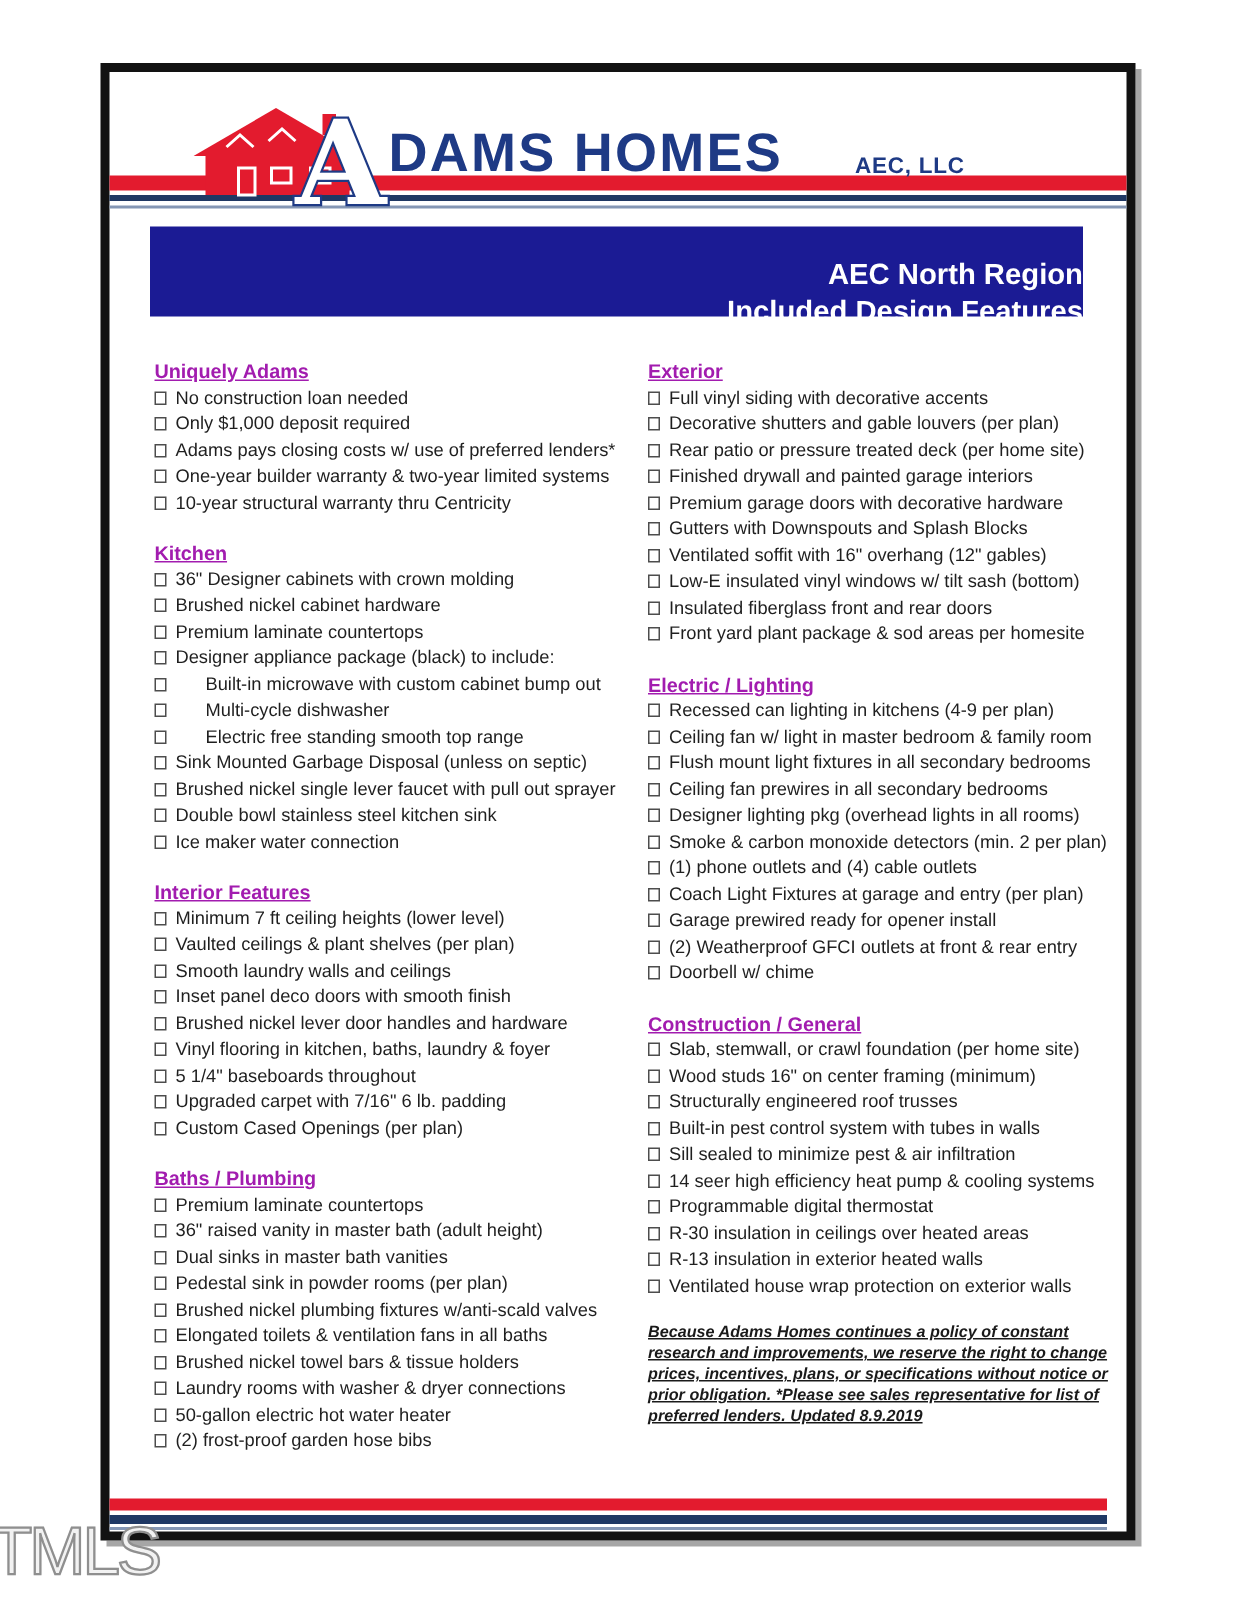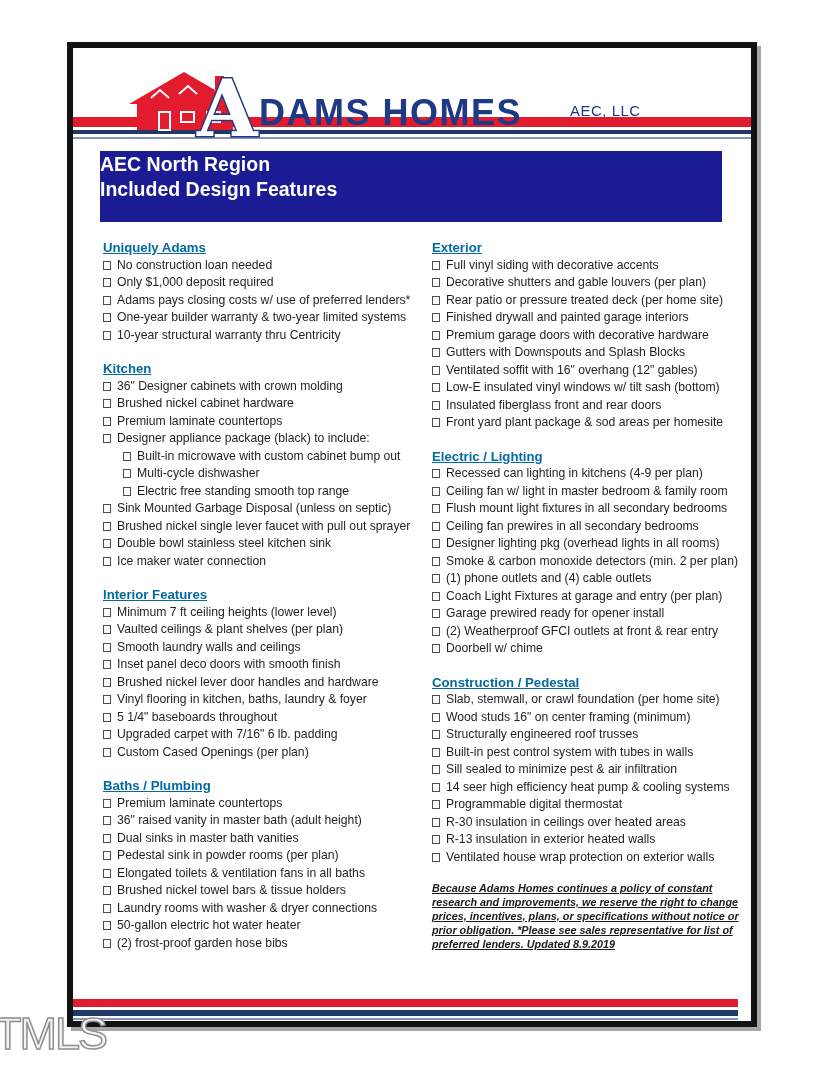--- a/index.html
+++ b/index.html
@@ -20,56 +20,56 @@
   
   .page{
     position:absolute;left:67px;top:42px;width:690px;height:985px;
     background:#fff;border:6px solid #121212;
     box-shadow:4px 4px 0 rgba(0,0,0,0.35);
   }
   .page-inner{position:absolute;inset:0;}
   
   .logo-mark{position:absolute;left:56px;top:16px;width:150px;height:78px;z-index:3;}
   .brand-text{
-    position:absolute;left:186px;top:44px;z-index:2;
+    position:absolute;left:186px;top:33px;z-index:2;
     font-size:36px;font-weight:bold;color:var(--blue);
     letter-spacing:1.5px;white-space:nowrap;
   }
   .brand-suffix{
     position:absolute;left:497px;top:54px;z-index:2;
-    font-size:15px;font-weight:normal;color:var(--blue);
+    font-size:15px;font-weight:bold;color:var(--blue);
     letter-spacing:0.5px;white-space:nowrap;
   }
   .hdr-red-bar{position:absolute;left:0;top:69px;width:678px;height:10px;background:var(--red);z-index:1;}
   .hdr-rule-dark{position:absolute;left:0;top:82px;width:678px;height:4px;background:var(--rule-dark);z-index:1;}
   .hdr-rule-light{position:absolute;left:0;top:89px;width:678px;height:2px;background:var(--rule-light);z-index:1;}
   
   .banner{
-    position:absolute;left:27px;top:103px;width:622px;height:71px;
-    background:var(--navy);color:#fff;text-align:left;
-    font-weight:bold;font-size:19.5px;line-height:25px;padding-top:1px;
+    position:absolute;left:27px;top:103px;width:622px;height:60px;
+    background:var(--navy);color:#fff;text-align:right;
+    font-weight:bold;font-size:19.5px;line-height:25px;padding-top:20px;
   }
   
   .columns{
     position:absolute;left:30px;top:191px;width:648px;
     display:flex;align-items:flex-start;
   }
   .col{display:block;}
   .col-left{width:329px;flex:0 0 329px;}
   .col-right{width:319px;flex:0 0 319px;}
   .section{margin-bottom:16px;}
   .section-heading{
     font-size:13.2px;font-weight:bold;text-decoration:underline;
-    line-height:17.5px;white-space:nowrap;color:#0369a1;
+    line-height:17.5px;white-space:nowrap;color:#a21caf;
   }
   .feature-item{
     display:flex;align-items:center;line-height:17.5px;height:17.5px;
     font-size:12.2px;white-space:nowrap;color:#1f1f1f;
   }
-  .feature-item.indent{margin-left:20px;}
+  .feature-item.indent{gap:20px;}
   .checkbox{
     display:inline-block;width:8px;height:9px;border:1px solid #4d4d4d;
     margin-right:6px;flex:0 0 auto;background:#fff;
   }
   .disclaimer{
     margin-top:3px;width:314px;
     font-size:10.8px;line-height:13.9px;font-weight:bold;font-style:italic;
     color:#1a1a1a;white-space:normal;text-decoration:underline;
   }
   
@@ -240,20 +240,24 @@
               <div class="feature-item">
                 <span class="checkbox"></span>
                 <span>Dual sinks in master bath vanities</span>
               </div>
               <div class="feature-item">
                 <span class="checkbox"></span>
                 <span>Pedestal sink in powder rooms (per plan)</span>
               </div>
               <div class="feature-item">
                 <span class="checkbox"></span>
+                <span>Brushed nickel plumbing fixtures w/anti-scald valves</span>
+              </div>
+              <div class="feature-item">
+                <span class="checkbox"></span>
                 <span>Elongated toilets &amp; ventilation fans in all baths</span>
               </div>
               <div class="feature-item">
                 <span class="checkbox"></span>
                 <span>Brushed nickel towel bars &amp; tissue holders</span>
               </div>
               <div class="feature-item">
                 <span class="checkbox"></span>
                 <span>Laundry rooms with washer &amp; dryer connections</span>
               </div>
@@ -353,21 +357,21 @@
               <div class="feature-item">
                 <span class="checkbox"></span>
                 <span>(2) Weatherproof GFCI outlets at front &amp; rear entry</span>
               </div>
               <div class="feature-item">
                 <span class="checkbox"></span>
                 <span>Doorbell w/ chime</span>
               </div>
             </div>
             <div class="section">
-              <div class="section-heading">Construction / Pedestal</div>
+              <div class="section-heading">Construction / General</div>
               <div class="feature-item">
                 <span class="checkbox"></span>
                 <span>Slab, stemwall, or crawl foundation (per home site)</span>
               </div>
               <div class="feature-item">
                 <span class="checkbox"></span>
                 <span>Wood studs 16" on center framing (minimum)</span>
               </div>
               <div class="feature-item">
                 <span class="checkbox"></span>

